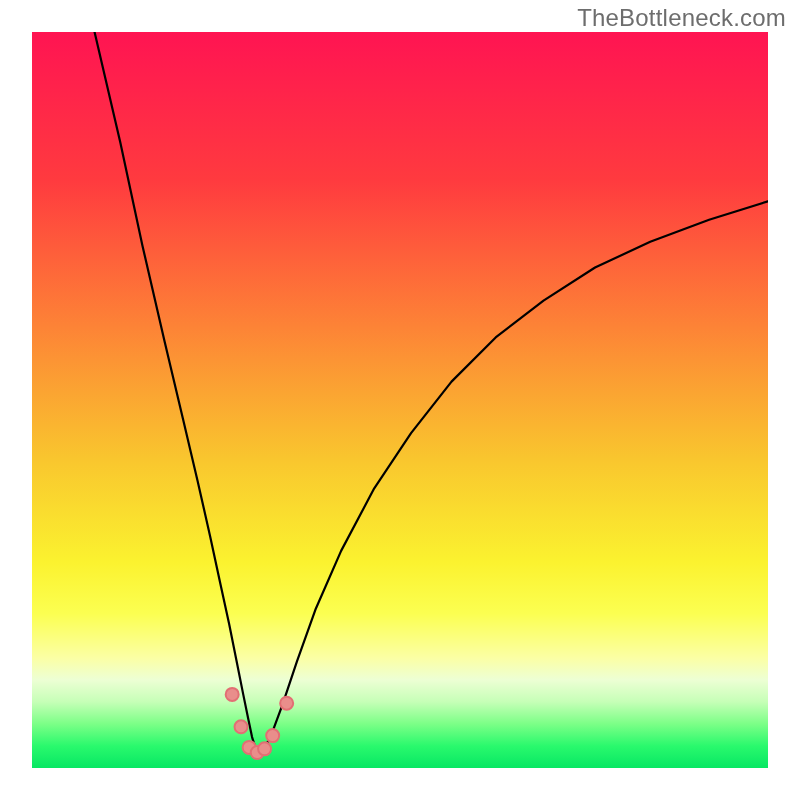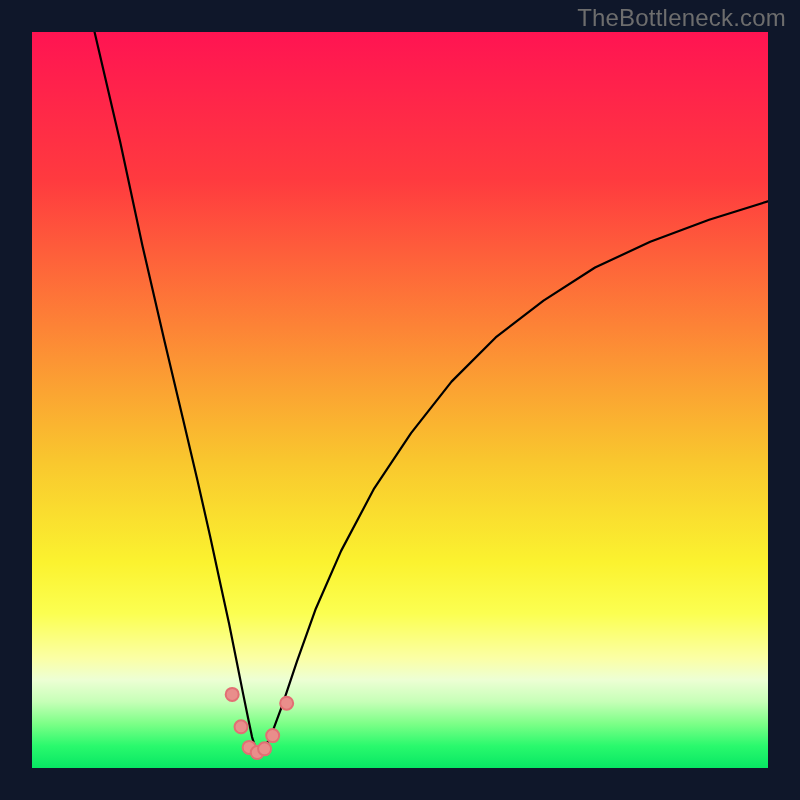--- a/index.html
+++ b/index.html
@@ -10,21 +10,21 @@
     background: #000;
     overflow: hidden;
     font-family: Arial, Helvetica, sans-serif;
   }
   .frame {
     position: absolute;
     top: 0;
     left: 0;
     width: 800px;
     height: 800px;
-    background: #0f172a;
+    background: #ffffff;
   }
   .plot-area {
     position: absolute;
     top: 32px;
     left: 32px;
     width: 736px;
     height: 736px;
     overflow: hidden;
   }
   .watermark {

